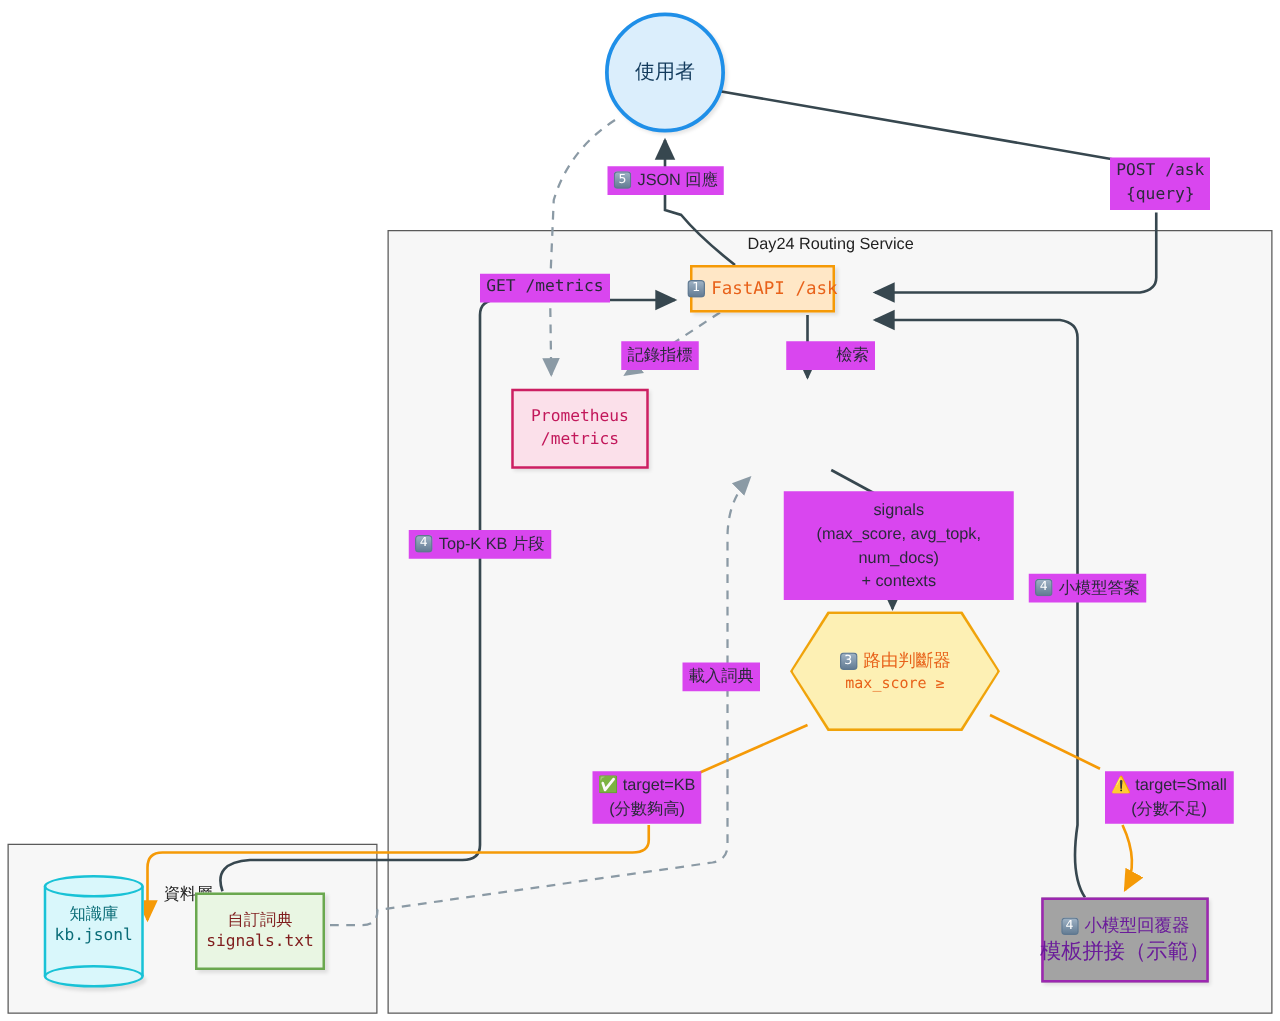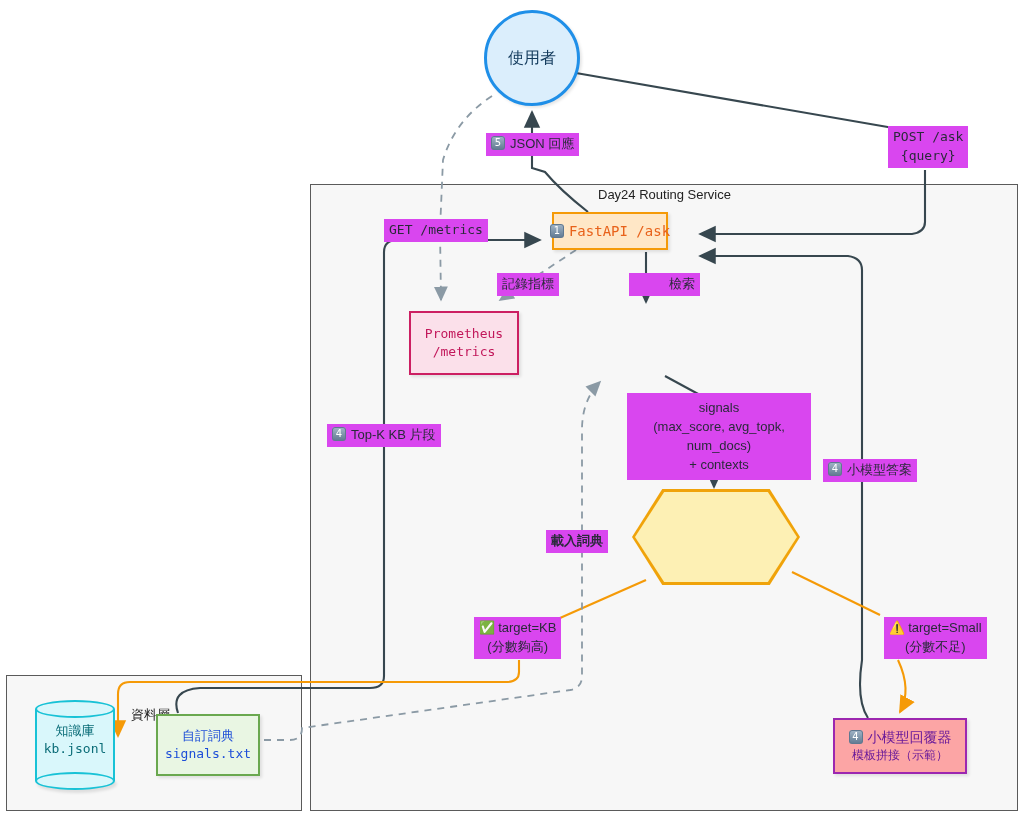--- a/index.html
+++ b/index.html
@@ -44,27 +44,27 @@
           clip-path:polygon(18% 0,82% 0,100% 50%,82% 100%,18% 100%,0 50%);
           box-shadow:none;}
   #router .t1{font-size:14px;}
   #router .t2{font-family:"DejaVu Sans Mono","Liberation Mono",monospace;color:#e8621a;}
   #routerborder{left:632px;top:489px;width:168px;height:96px;
           background:#f0a30a;
           clip-path:polygon(18% 0,82% 0,100% 50%,82% 100%,18% 100%,0 50%);}
   #routerfill{left:635px;top:492px;width:162px;height:90px;background:#fdf0b4;
           clip-path:polygon(18% 0,82% 0,100% 50%,82% 100%,18% 100%,0 50%);}
 
-  #small{left:833px;top:718px;width:134px;height:56px;background:#fca5a5;
+  #small{left:833px;top:718px;width:134px;height:68px;background:#a3a3a3;
          border:2px solid #9c27b0;color:#6a1b9a;box-shadow:2px 2px 3px rgba(0,0,0,.10);}
   #small .t1{font-size:14px;}
-  #small .t2{font-size:12px;}
+  #small .t2{font-size:17px;}
 
   #dict{left:156px;top:714px;width:104px;height:62px;background:#e9f6e3;
-        border:2px solid #6aa84f;color:#1d4ed8;box-shadow:2px 2px 3px rgba(0,0,0,.10);}
+        border:2px solid #6aa84f;color:#7f1d1d;box-shadow:2px 2px 3px rgba(0,0,0,.10);}
   #dict .t1{font-size:13px;}
   #dict .t2{font-family:"DejaVu Sans Mono","Liberation Mono",monospace;font-size:13px;}
   #kbtop{position:absolute;left:35px;top:700px;width:80px;height:18px;border-radius:50%;
          background:#d9f7fb;border:2px solid #18c2d6;box-sizing:border-box;}
   #kbbody{position:absolute;left:35px;top:709px;width:80px;height:72px;background:#d9f7fb;
           border-left:2px solid #18c2d6;border-right:2px solid #18c2d6;box-sizing:border-box;}
   #kbbot{position:absolute;left:35px;top:772px;width:80px;height:18px;border-radius:50%;
          background:#d9f7fb;border:2px solid #18c2d6;box-sizing:border-box;
          box-shadow:2px 3px 3px rgba(0,0,0,.10);}
   #kbtext{position:absolute;left:35px;top:722px;width:80px;text-align:center;color:#0b6d78;
@@ -165,21 +165,21 @@
   <div class="elabel" style="left:629px;top:273px;padding-left:40px;">檢索</div>
 
   <div class="elabel" style="left:327px;top:424px;">
     <span class="numbox">4</span><span>Top-K KB 片段</span>
   </div>
 
   <div class="elabel" style="left:823px;top:424px;margin-top:35px;">
     <span class="numbox">4</span><span>小模型答案</span>
   </div>
 
-  <div class="elabel" style="left:546px;top:530px;font-weight:bold;">載入詞典</div>
+  <div class="elabel" style="left:546px;top:530px;">載入詞典</div>
 
   <div class="elabel" style="left:474px;top:617px;">
     <div><span class="em">✅</span><span>target=KB</span></div>
     <div>(分數夠高)</div>
   </div>
 
   <div class="elabel" style="left:884px;top:617px;">
     <div><span class="em">⚠️</span><span>target=Small</span></div>
     <div>(分數不足)</div>
   </div>
@@ -193,20 +193,24 @@
   </div>
 
   <div class="node" id="prom">
     <div class="t1">Prometheus</div>
     <div class="t1">/metrics</div>
   </div>
 
 
   <div class="node" id="routerborder"></div>
   <div class="node" id="routerfill"></div>
+  <div class="node" id="router">
+    <div class="t1"><span class="numbox">3</span><span>路由判斷器</span></div>
+    <div class="t2">max_score ≥</div>
+  </div>
 
   <div class="node" id="small">
     <div class="t1"><span class="numbox">4</span><span>小模型回覆器</span></div>
     <div class="t2">模板拼接（示範）</div>
   </div>
 
   <div class="node" id="dict">
     <div class="t1">自訂詞典</div>
     <div class="t2">signals.txt</div>
   </div>

